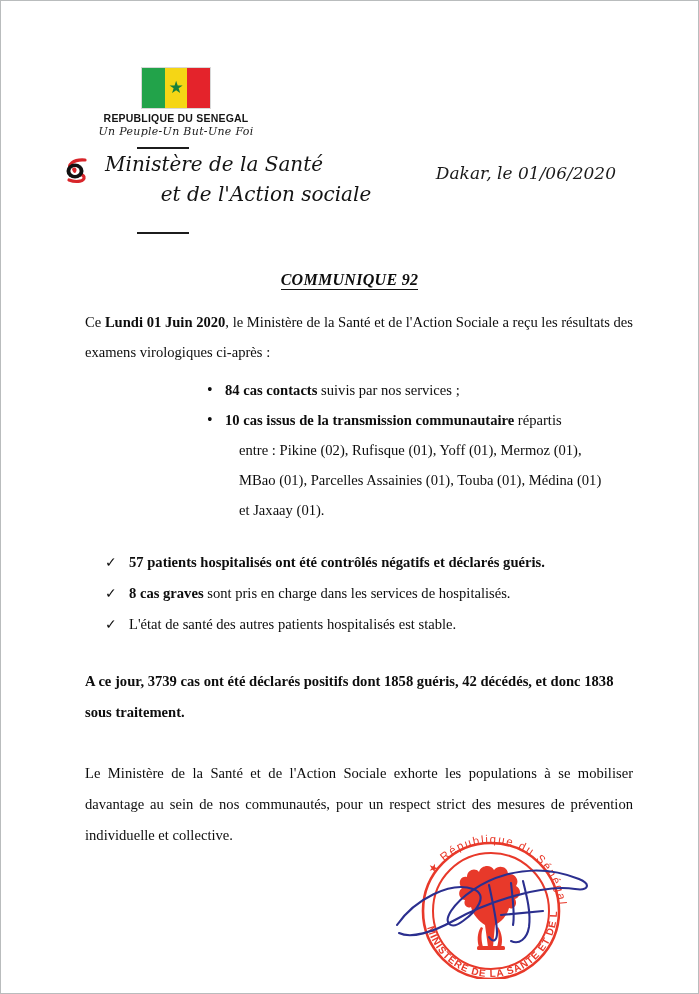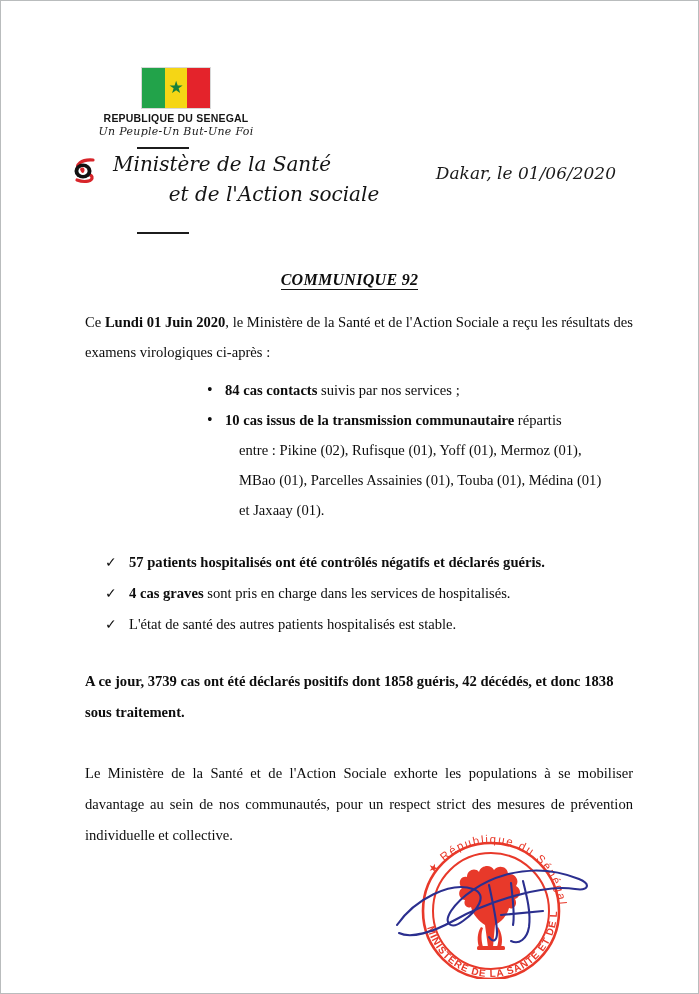--- a/index.html
+++ b/index.html
@@ -78,21 +78,21 @@
   }
   .rule-b {
     position: absolute;
     left: 136px; top: 231px;
     width: 52px; height: 2px;
     background: #1c1c1c;
   }
 
   .ministry-block {
     position: absolute;
-    left: 66px; top: 152px;
+    left: 58px; top: 152px;
     width: 330px;
   }
   .ministry-logo {
     position: absolute;
     left: 0; top: 4px;
     width: 40px; height: 28px;
   }
   .ministry-l1 {
     margin-left: 46px;
     font-family: "DejaVu Serif", serif;
@@ -287,21 +287,21 @@
       <li><b>84 cas contacts</b><span> suivis par nos services ;</span></li>
       <li class="wrap"><b>10 cas issus de la transmission communautaire</b><span> répartis</span>
         <span class="cont">entre : Pikine (02), Rufisque (01), Yoff (01), Mermoz (01),</span>
         <span class="cont">MBao (01), Parcelles Assainies (01), Touba (01), Médina (01)</span>
         <span class="cont">et Jaxaay (01).</span>
       </li>
     </ul>
 
     <ul class="checks">
       <li><b>57 patients hospitalisés ont été contrôlés négatifs et déclarés guéris.</b><span></span></li>
-      <li><b>4 cas graves</b><span> sont pris en charge dans les services de hospitalisés.</span></li>
+      <li><b>8 cas graves</b><span> sont pris en charge dans les services de hospitalisés.</span></li>
       <li><b></b><span>L'état de santé des autres patients hospitalisés est stable.</span></li>
     </ul>
 
     <p class="summary">A ce jour, 3739 cas ont été déclarés positifs dont 1858 guéris, 42 décédés, et donc 1838 sous traitement.</p>
 
     <p class="closing">Le Ministère de la Santé et de l'Action Sociale exhorte les populations à se mobiliser davantage au sein de nos communautés, pour un respect strict des mesures de prévention individuelle et collective.</p>
   </div>
 
   <div class="stamp-area">
     <svg class="stamp-svg" width="266" height="150" viewBox="0 0 266 150">

